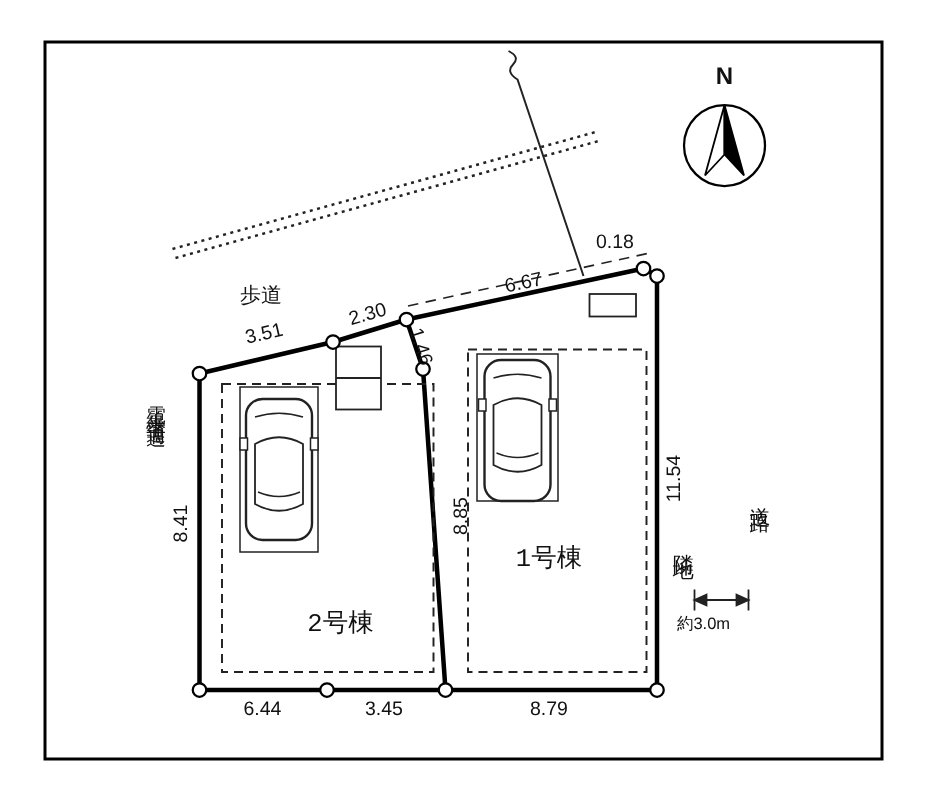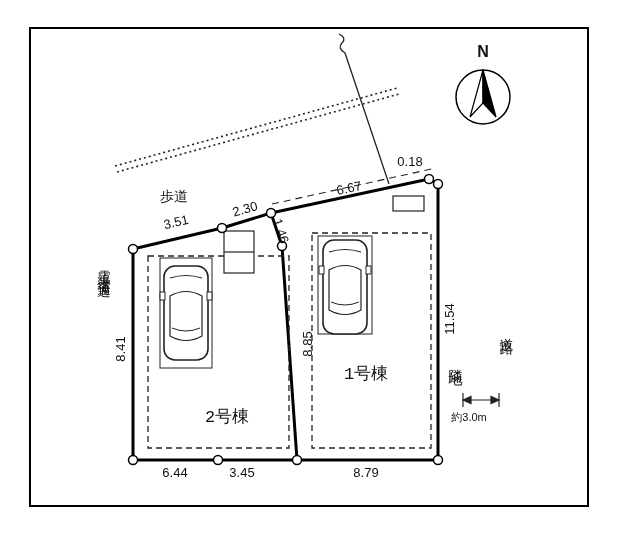--- a/index.html
+++ b/index.html
@@ -115,19 +115,19 @@
 
   <div class="lbl" style="left:176px; top:222px; transform:translate(-50%,-50%) rotate(-13deg);">3.51</div>
   <div class="lbl" style="left:245px; top:209px; transform:translate(-50%,-50%) rotate(-16deg);">2.30</div>
   <div class="lbl" style="left:349px; top:188px; transform:translate(-50%,-50%) rotate(-12deg);">6.67</div>
   <div class="lbl" style="left:410px; top:161px;">0.18</div>
   <div class="lbl" style="left:281px; top:231px; transform:translate(-50%,-50%) rotate(72deg);">1.46</div>
   <div class="lbl" style="left:120px; top:349px; transform:translate(-50%,-50%) rotate(-90deg);">8.41</div>
   <div class="lbl" style="left:307px; top:344px; transform:translate(-50%,-50%) rotate(-90deg);">8.85</div>
   <div class="lbl" style="left:449px; top:319px; transform:translate(-50%,-50%) rotate(-90deg);">11.54</div>
   <div class="lbl" style="left:175px; top:472px;">6.44</div>
-  <div class="lbl" style="left:242px; top:472px;text-align:center;">3.45</div>
+  <div class="lbl" style="left:256px; top:472px;text-align:center;">3.45</div>
   <div class="lbl" style="left:366px; top:472px;">8.79</div>
 
   <div class="lbl big" style="left:227px; top:417px;">2号棟</div>
   <div class="lbl big" style="left:366px; top:374px;">1号棟</div>
 
 </div>
 
 </body></html>

